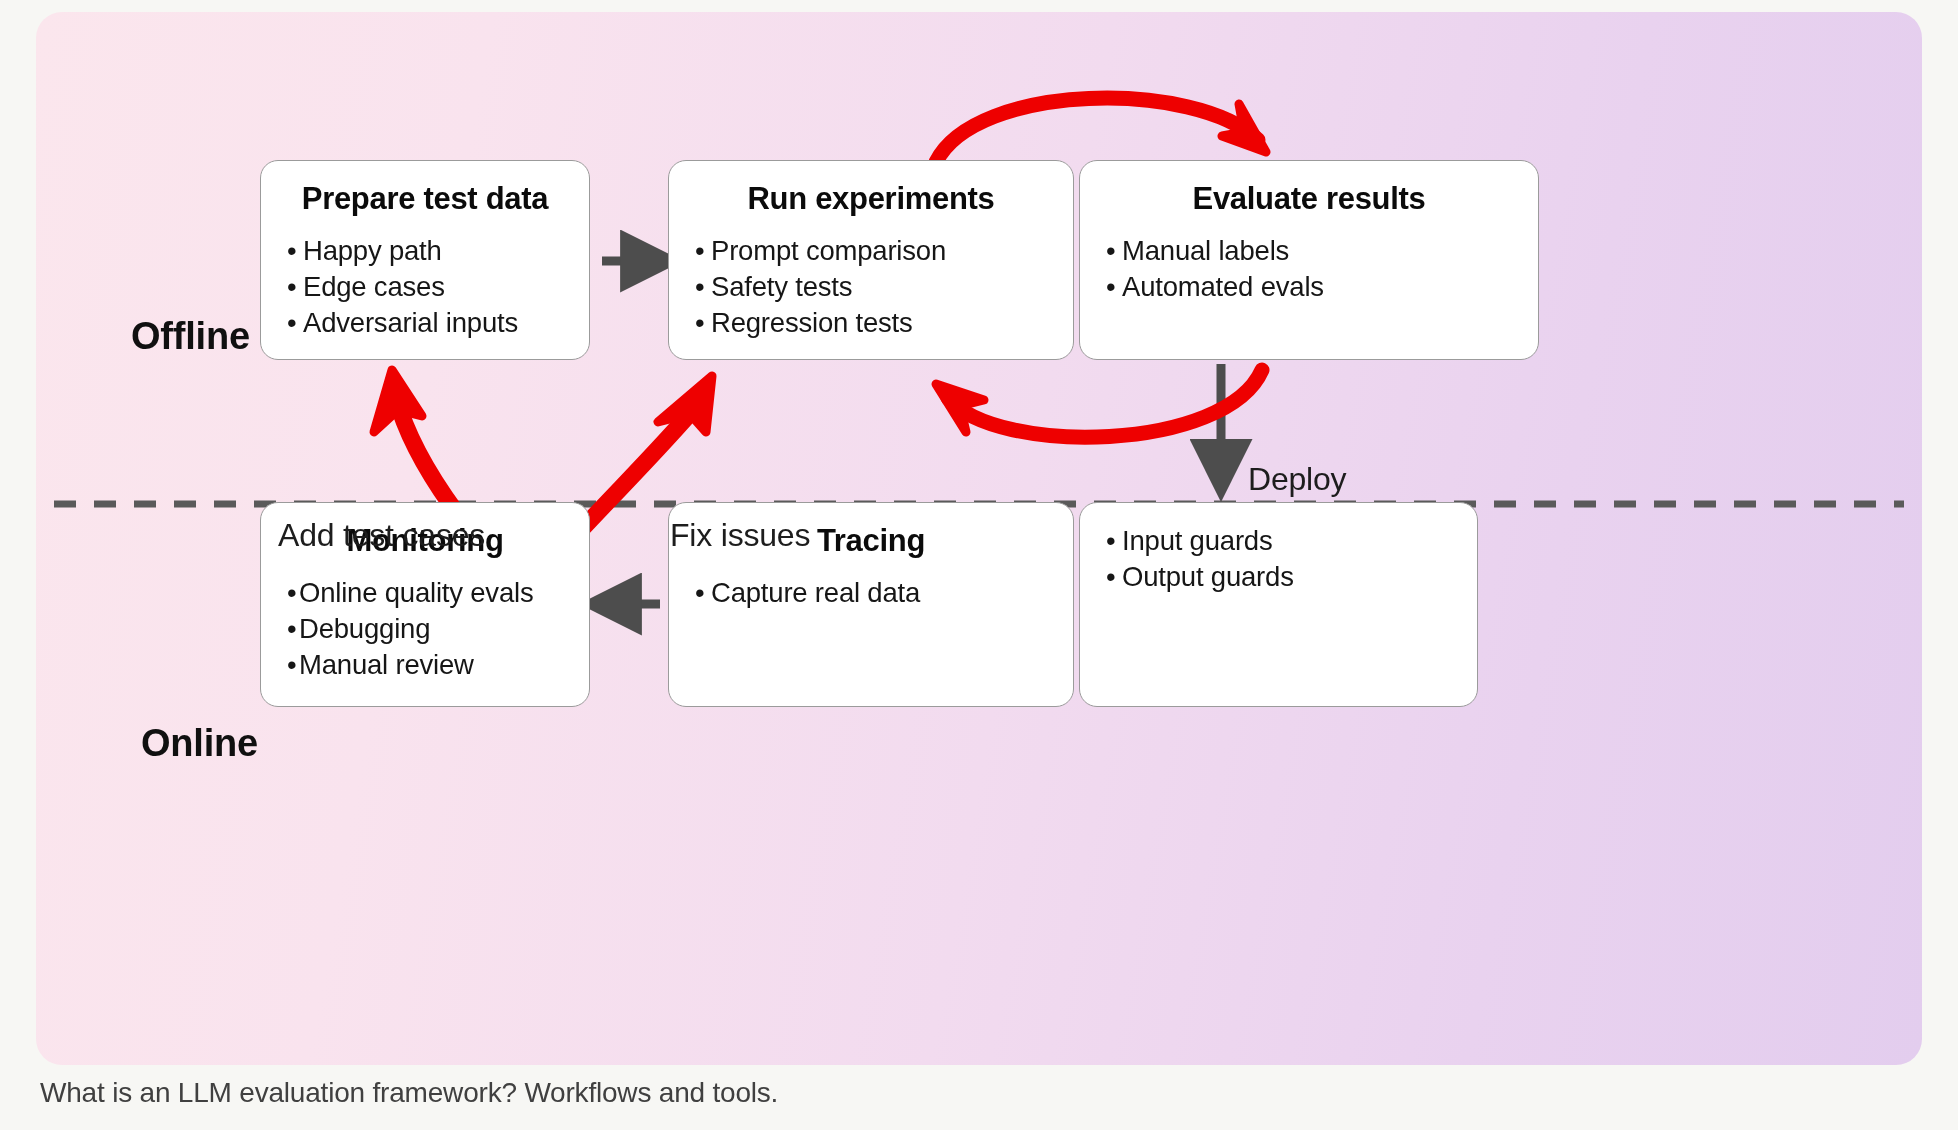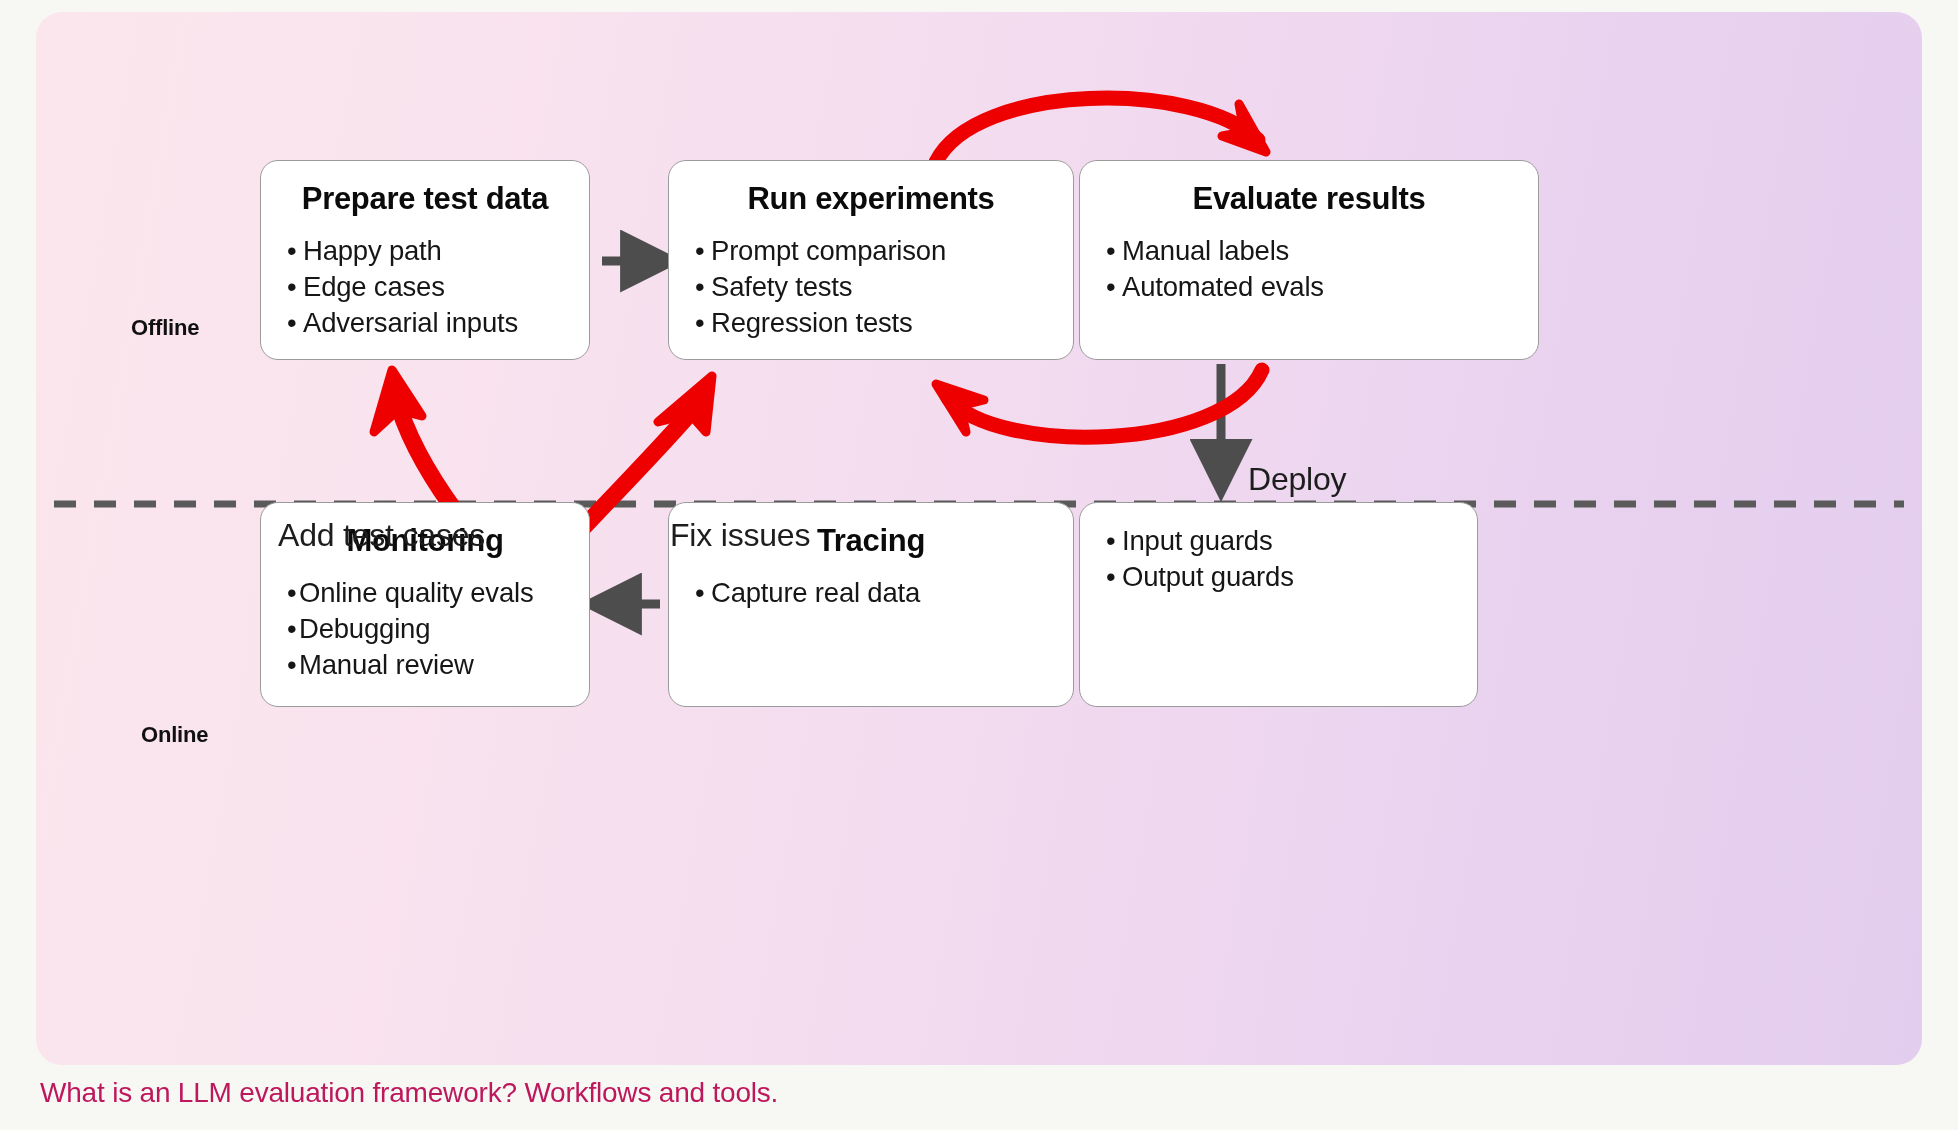--- a/index.html
+++ b/index.html
@@ -20,21 +20,21 @@
     background: linear-gradient(100deg, #fbe6ed 0%, #f9e3ee 22%, #f2dbef 52%, #e9d2ef 78%, #e3cdee 100%);
     overflow: hidden;
   }
 
   
   #wires { position: absolute; left: 0; top: 0; width: 1886px; height: 1053px; }
 
   
   .side-label {
     position: absolute;
-    font-size: 22px;
+    font-size: 38px;
     font-weight: bold;
     color: #101010;
     letter-spacing: -0.2px;
     white-space: nowrap;
   }
   #label-offline { left: 95px; top: 303px; }
   #label-online  { left: 105px; top: 710px; }
 
   
   .node {
@@ -89,21 +89,21 @@
   }
   #lbl-add-test { left: 194px; top: 505px; margin-left: 48px; }
   #lbl-fix      { left: 634px; top: 505px; }
   #lbl-deploy   { left: 1212px; top: 449px; }
 
   
   #caption {
     position: absolute;
     left: 40px; top: 1077px;
     font-size: 28px;
-    color: #be185d;
+    color: #404040;
     letter-spacing: -0.2px;
     white-space: nowrap;
   }
 </style>
 </head>
 <body>
 
 <div id="page">
 
   <div id="panel">

